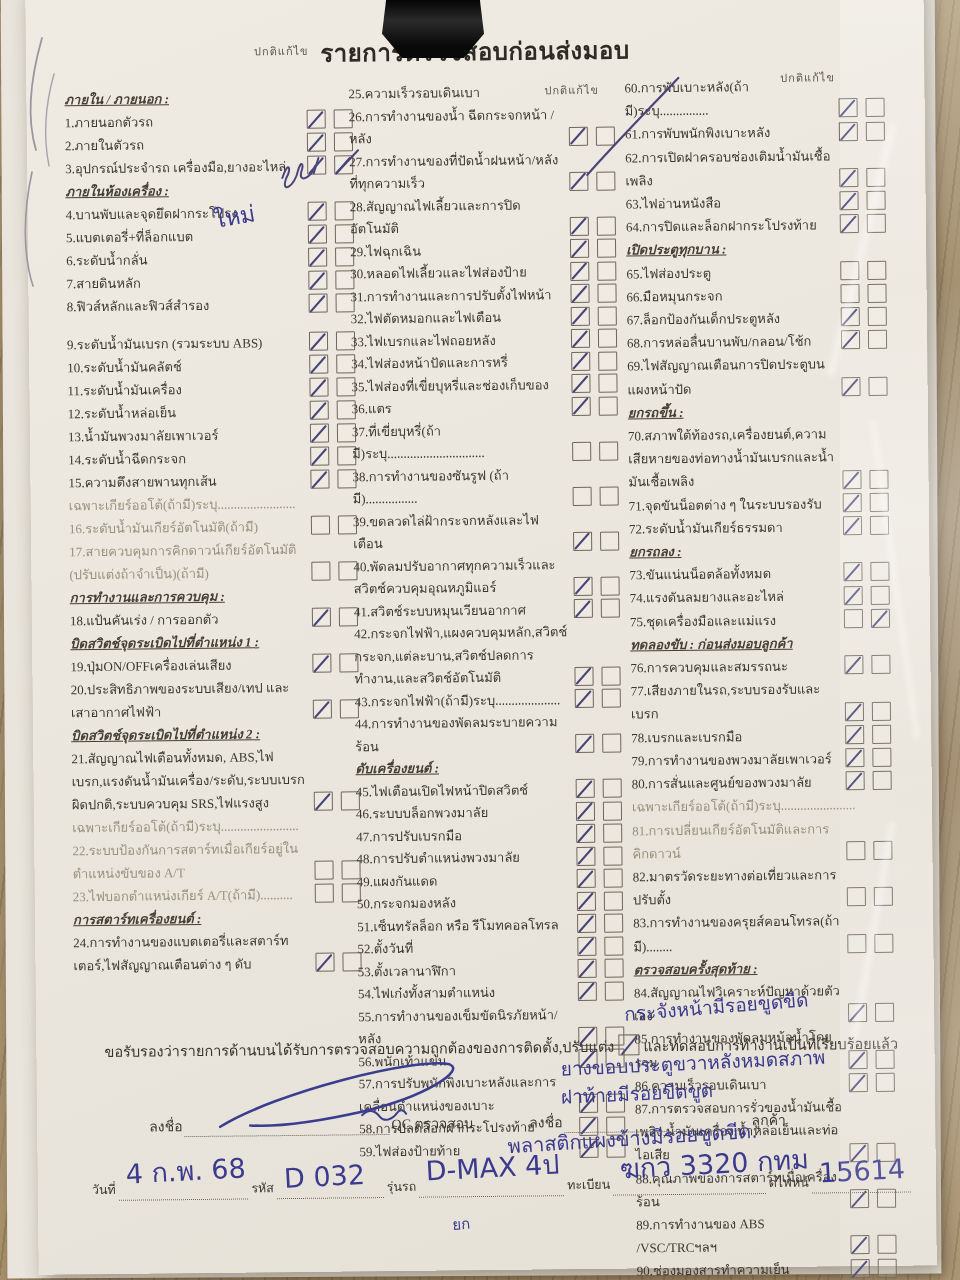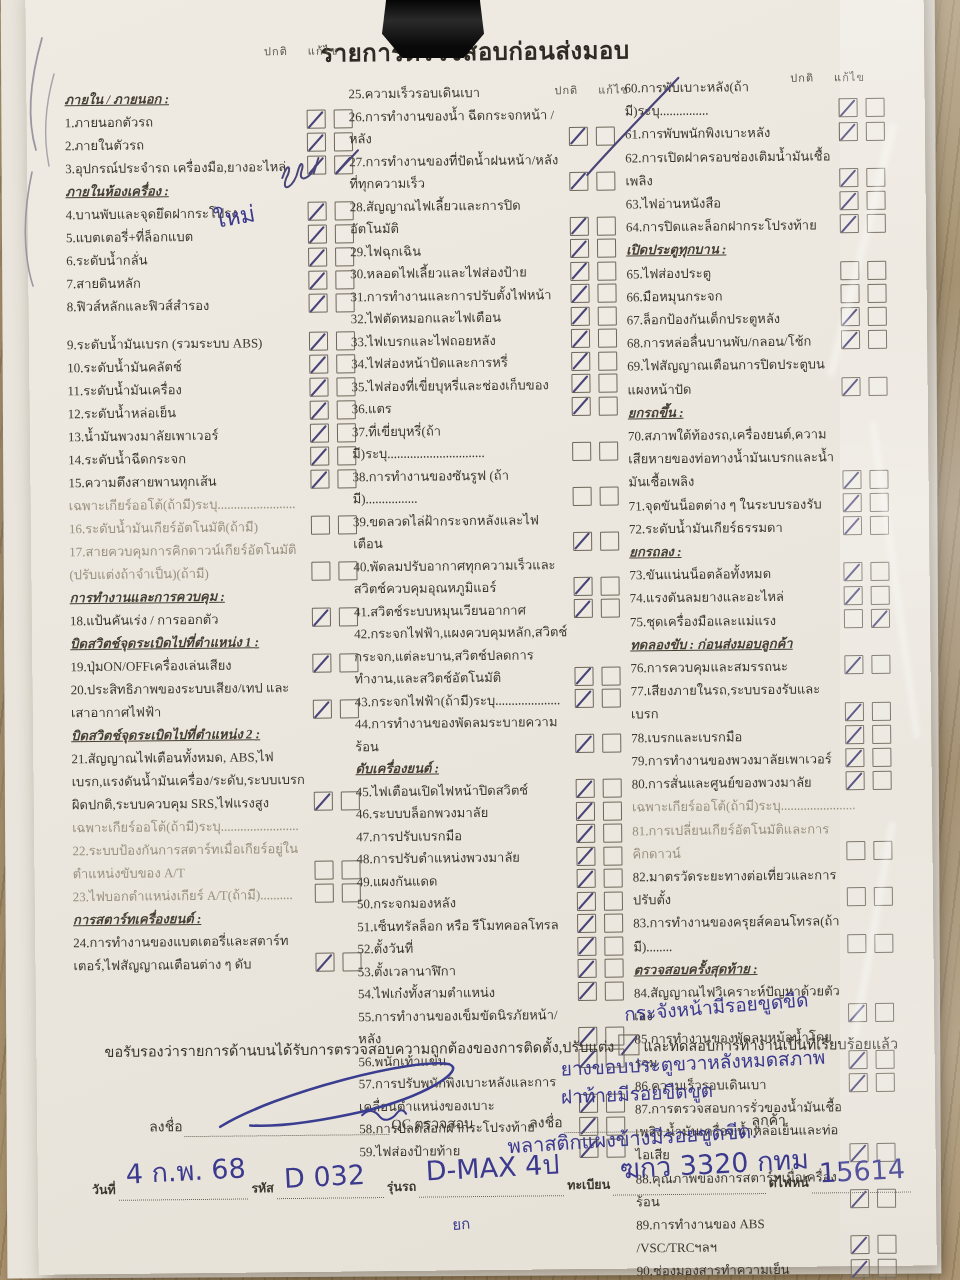--- a/index.html
+++ b/index.html
@@ -25,21 +25,21 @@
     background:linear-gradient(160deg,#efeae2 0%,#ece7de 45%,#e6e1d7 100%);
     transform:rotate(-.6deg);transform-origin:50% 50%;
     box-shadow:6px 8px 20px rgba(60,45,25,.45);
     color:#3b372f;
   }
   .title{
     position:absolute;top:52px;left:0;width:100%;text-align:center;
     font-size:24px;font-weight:bold;letter-spacing:.5px;color:#2f2b24;
   }
   .chk-header{position:absolute;font-size:11px;color:#5b564c;letter-spacing:1px;}
-  .chk-header span{margin:0 10px;}
+  .chk-header span{margin:0 0;}
   .col{position:absolute;}
   .col-left{left:38px;top:104px;width:288px;height:950px;}
   .col-mid{left:322px;top:102px;width:266px;height:952px;}
   .col-right{left:598px;top:98px;width:260px;height:958px;}
   .row{display:flex;align-items:flex-end;justify-content:space-between;}
   .col-left .row{min-height:23px;font-size:13px;line-height:23px;}
   .col-mid .row{min-height:22.5px;font-size:13px;line-height:22.5px;}
   .col-right .row{min-height:23.2px;font-size:13px;line-height:23.2px;}
   .row .lbl{flex:1 1 auto;}
   .row.section .lbl{
@@ -73,21 +73,21 @@
   .sig-line{position:absolute;display:flex;align-items:flex-end;font-size:14px;color:#3b372f;}
   .sig-line .dots{
     display:inline-block;border-bottom:1.6px dotted #6b655a;height:14px;margin:0 2px;
   }
   
   .fields{
     position:absolute;left:54px;top:1168px;width:822px;display:flex;align-items:flex-end;
     font-size:12.5px;color:#3b372f;
   }
   .fld{display:flex;align-items:flex-end;flex:1 1 auto;}
-  .flabel{flex:0 0 auto;padding-bottom:1px;font-weight:bold;}
+  .flabel{flex:0 0 auto;padding-bottom:1px;}
   .fline{
     flex:1 1 auto;position:relative;border-bottom:1.6px dotted #6b655a;height:48px;margin:0 3px;
   }
   .fvalue{
     position:absolute;left:8px;bottom:4px;white-space:nowrap;
     font-family:"DejaVu Sans","Liberation Sans",sans-serif;
     color:#3b3a8e;font-size:27px;transform:rotate(-2.5deg);transform-origin:left bottom;
   }
   .hw-note{
     position:absolute;font-family:"DejaVu Sans","Liberation Sans",sans-serif;

